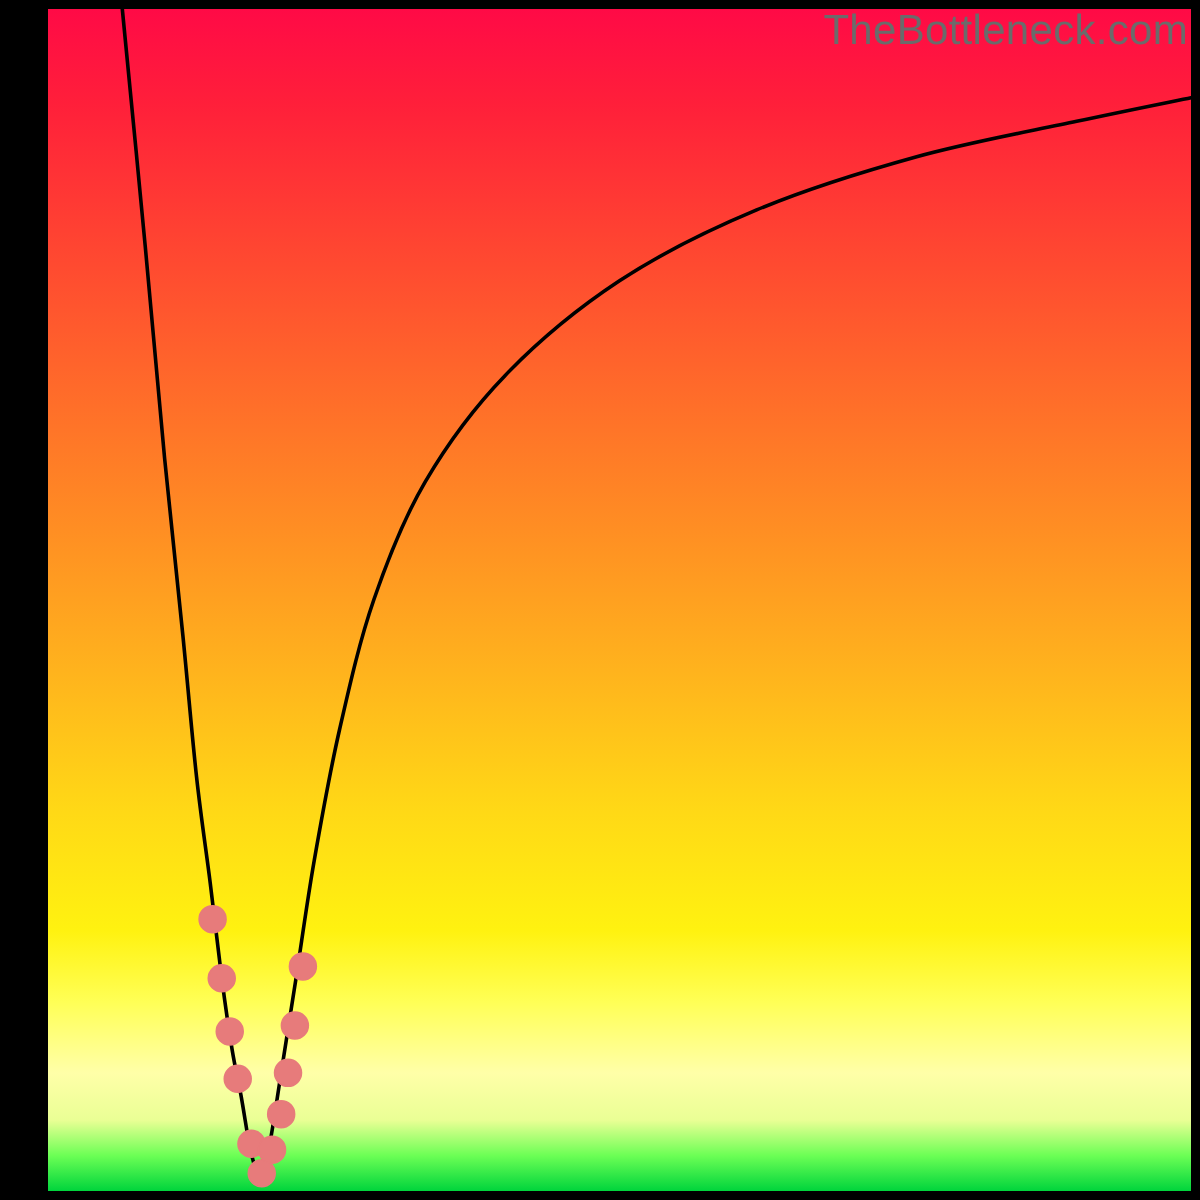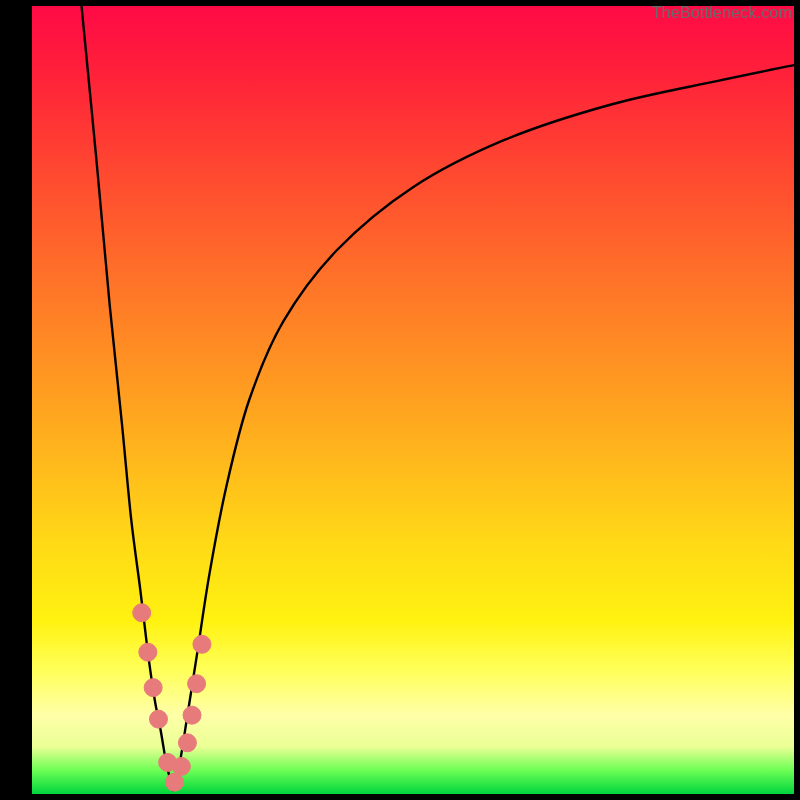--- a/index.html
+++ b/index.html
@@ -47,21 +47,21 @@
     top: 0;
     width: 762px;
     height: 788px;
     overflow: visible;
   }
   .watermark {
     position: absolute;
     top: 4px;
     right: 8px;
     color: #6b6b6b;
-    font-size: 16px;
+    font-size: 28px;
     font-weight: 500;
     letter-spacing: 0.2px;
     user-select: none;
   }
 </style>
 </head>
 <body>
 
 <div class="frame">
   <div class="plot-area">

